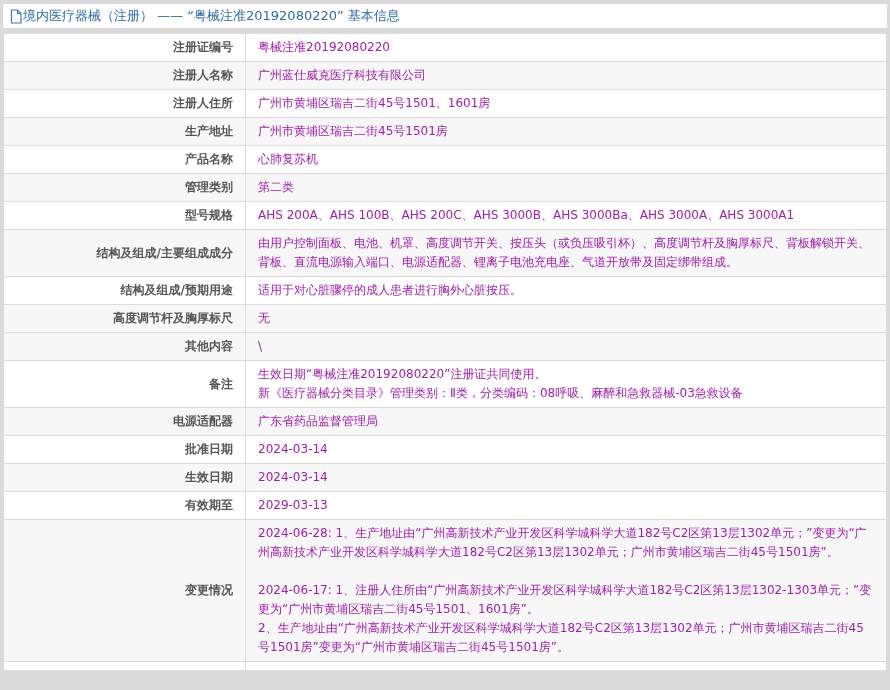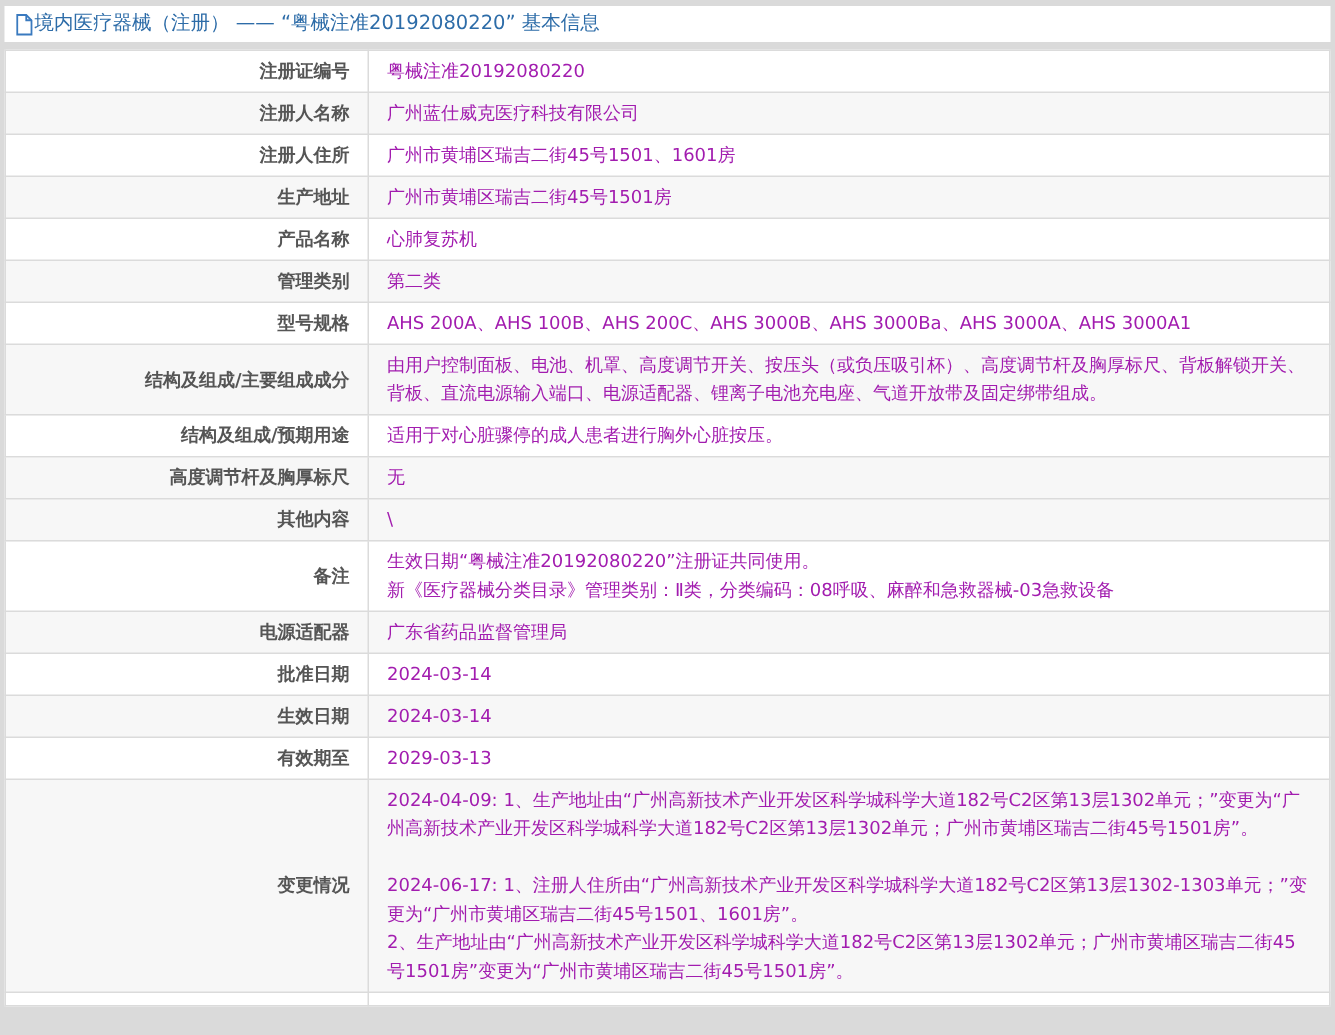--- a/index.html
+++ b/index.html
@@ -182,21 +182,21 @@
         </tr>
         <tr>
           <th>有效期至</th>
           <td>
             <div class="value-line">2029-03-13</div>
           </td>
         </tr>
         <tr class="stripe">
           <th>变更情况</th>
           <td>
-            <div class="value-line">2024-04-09: 1、生产地址由“广州高新技术产业开发区科学城科学大道182号C2区第13层1302单元；”变更为“广州高新技术产业开发区科学城科学大道182号C2区第13层1302单元；广州市黄埔区瑞吉二街45号1501房”。</div>
+            <div class="value-line">2024-06-28: 1、生产地址由“广州高新技术产业开发区科学城科学大道182号C2区第13层1302单元；”变更为“广州高新技术产业开发区科学城科学大道182号C2区第13层1302单元；广州市黄埔区瑞吉二街45号1501房”。</div>
             <div class="value-line">&nbsp;</div>
             <div class="value-line">2024-06-17: 1、注册人住所由“广州高新技术产业开发区科学城科学大道182号C2区第13层1302-1303单元；”变更为“广州市黄埔区瑞吉二街45号1501、1601房”。</div>
             <div class="value-line">2、生产地址由“广州高新技术产业开发区科学城科学大道182号C2区第13层1302单元；广州市黄埔区瑞吉二街45号1501房”变更为“广州市黄埔区瑞吉二街45号1501房”。</div>
           </td>
         </tr>
         <tr>
           <th></th>
           <td></td>
         </tr>
       </tbody>

